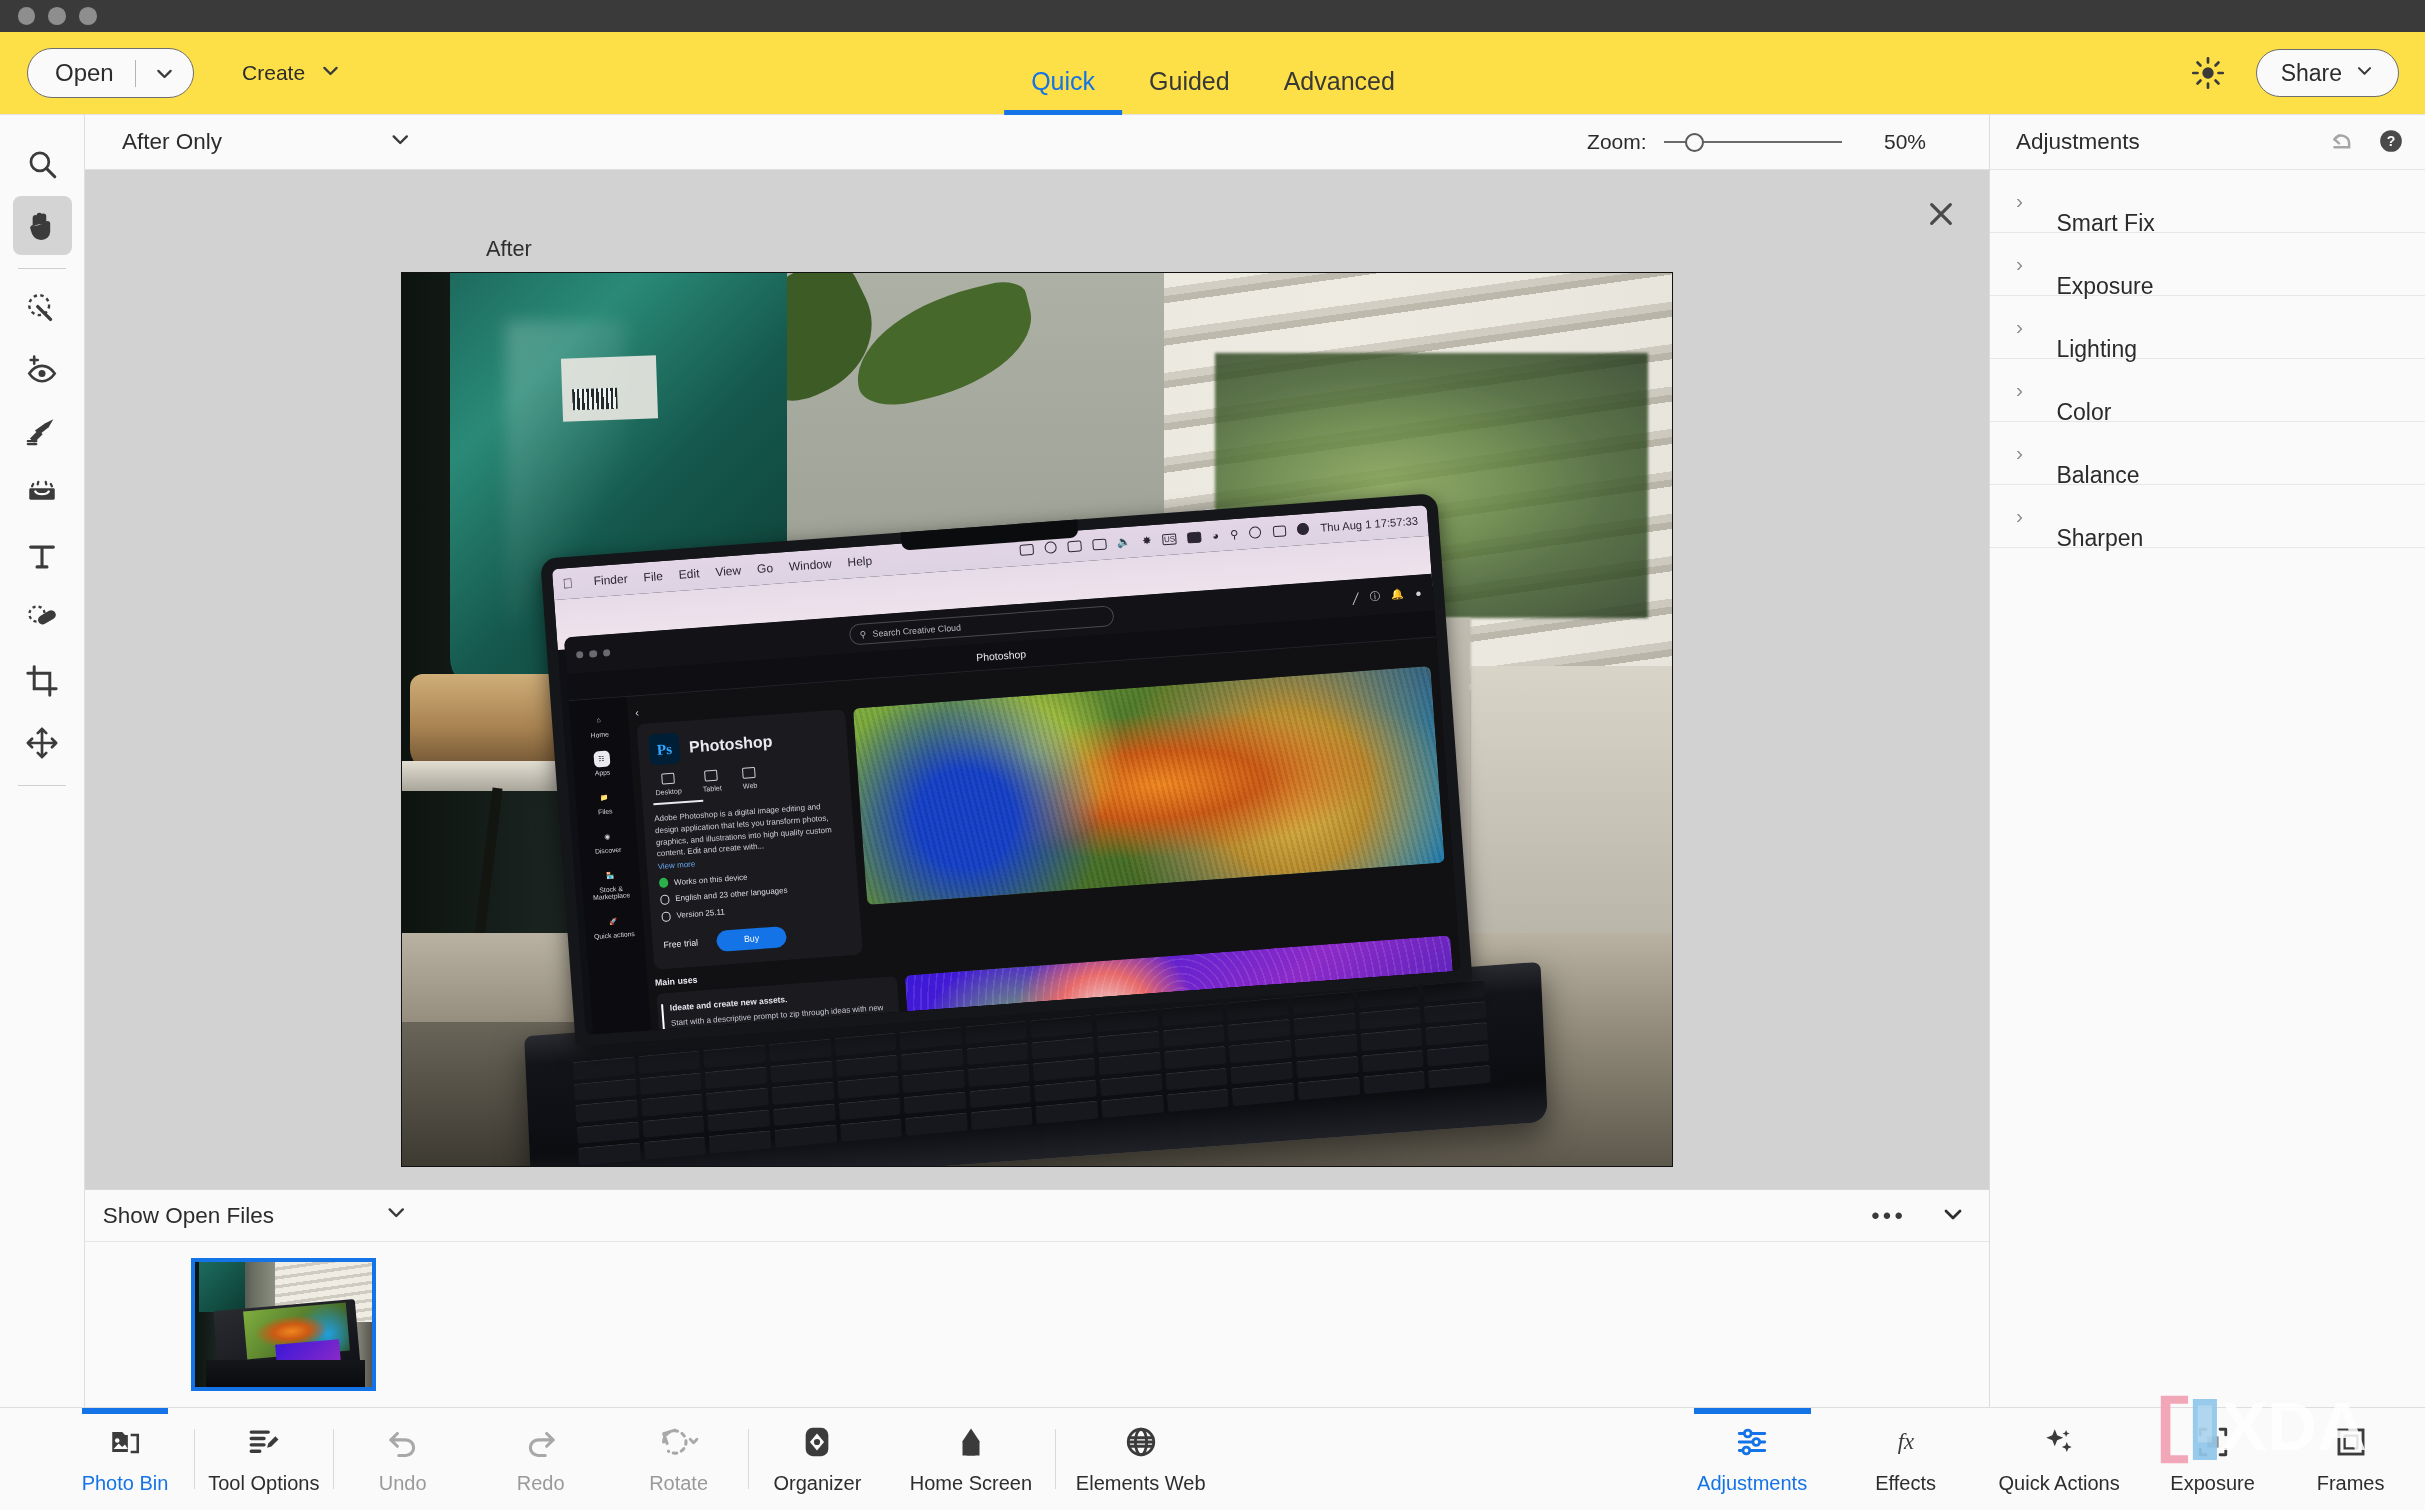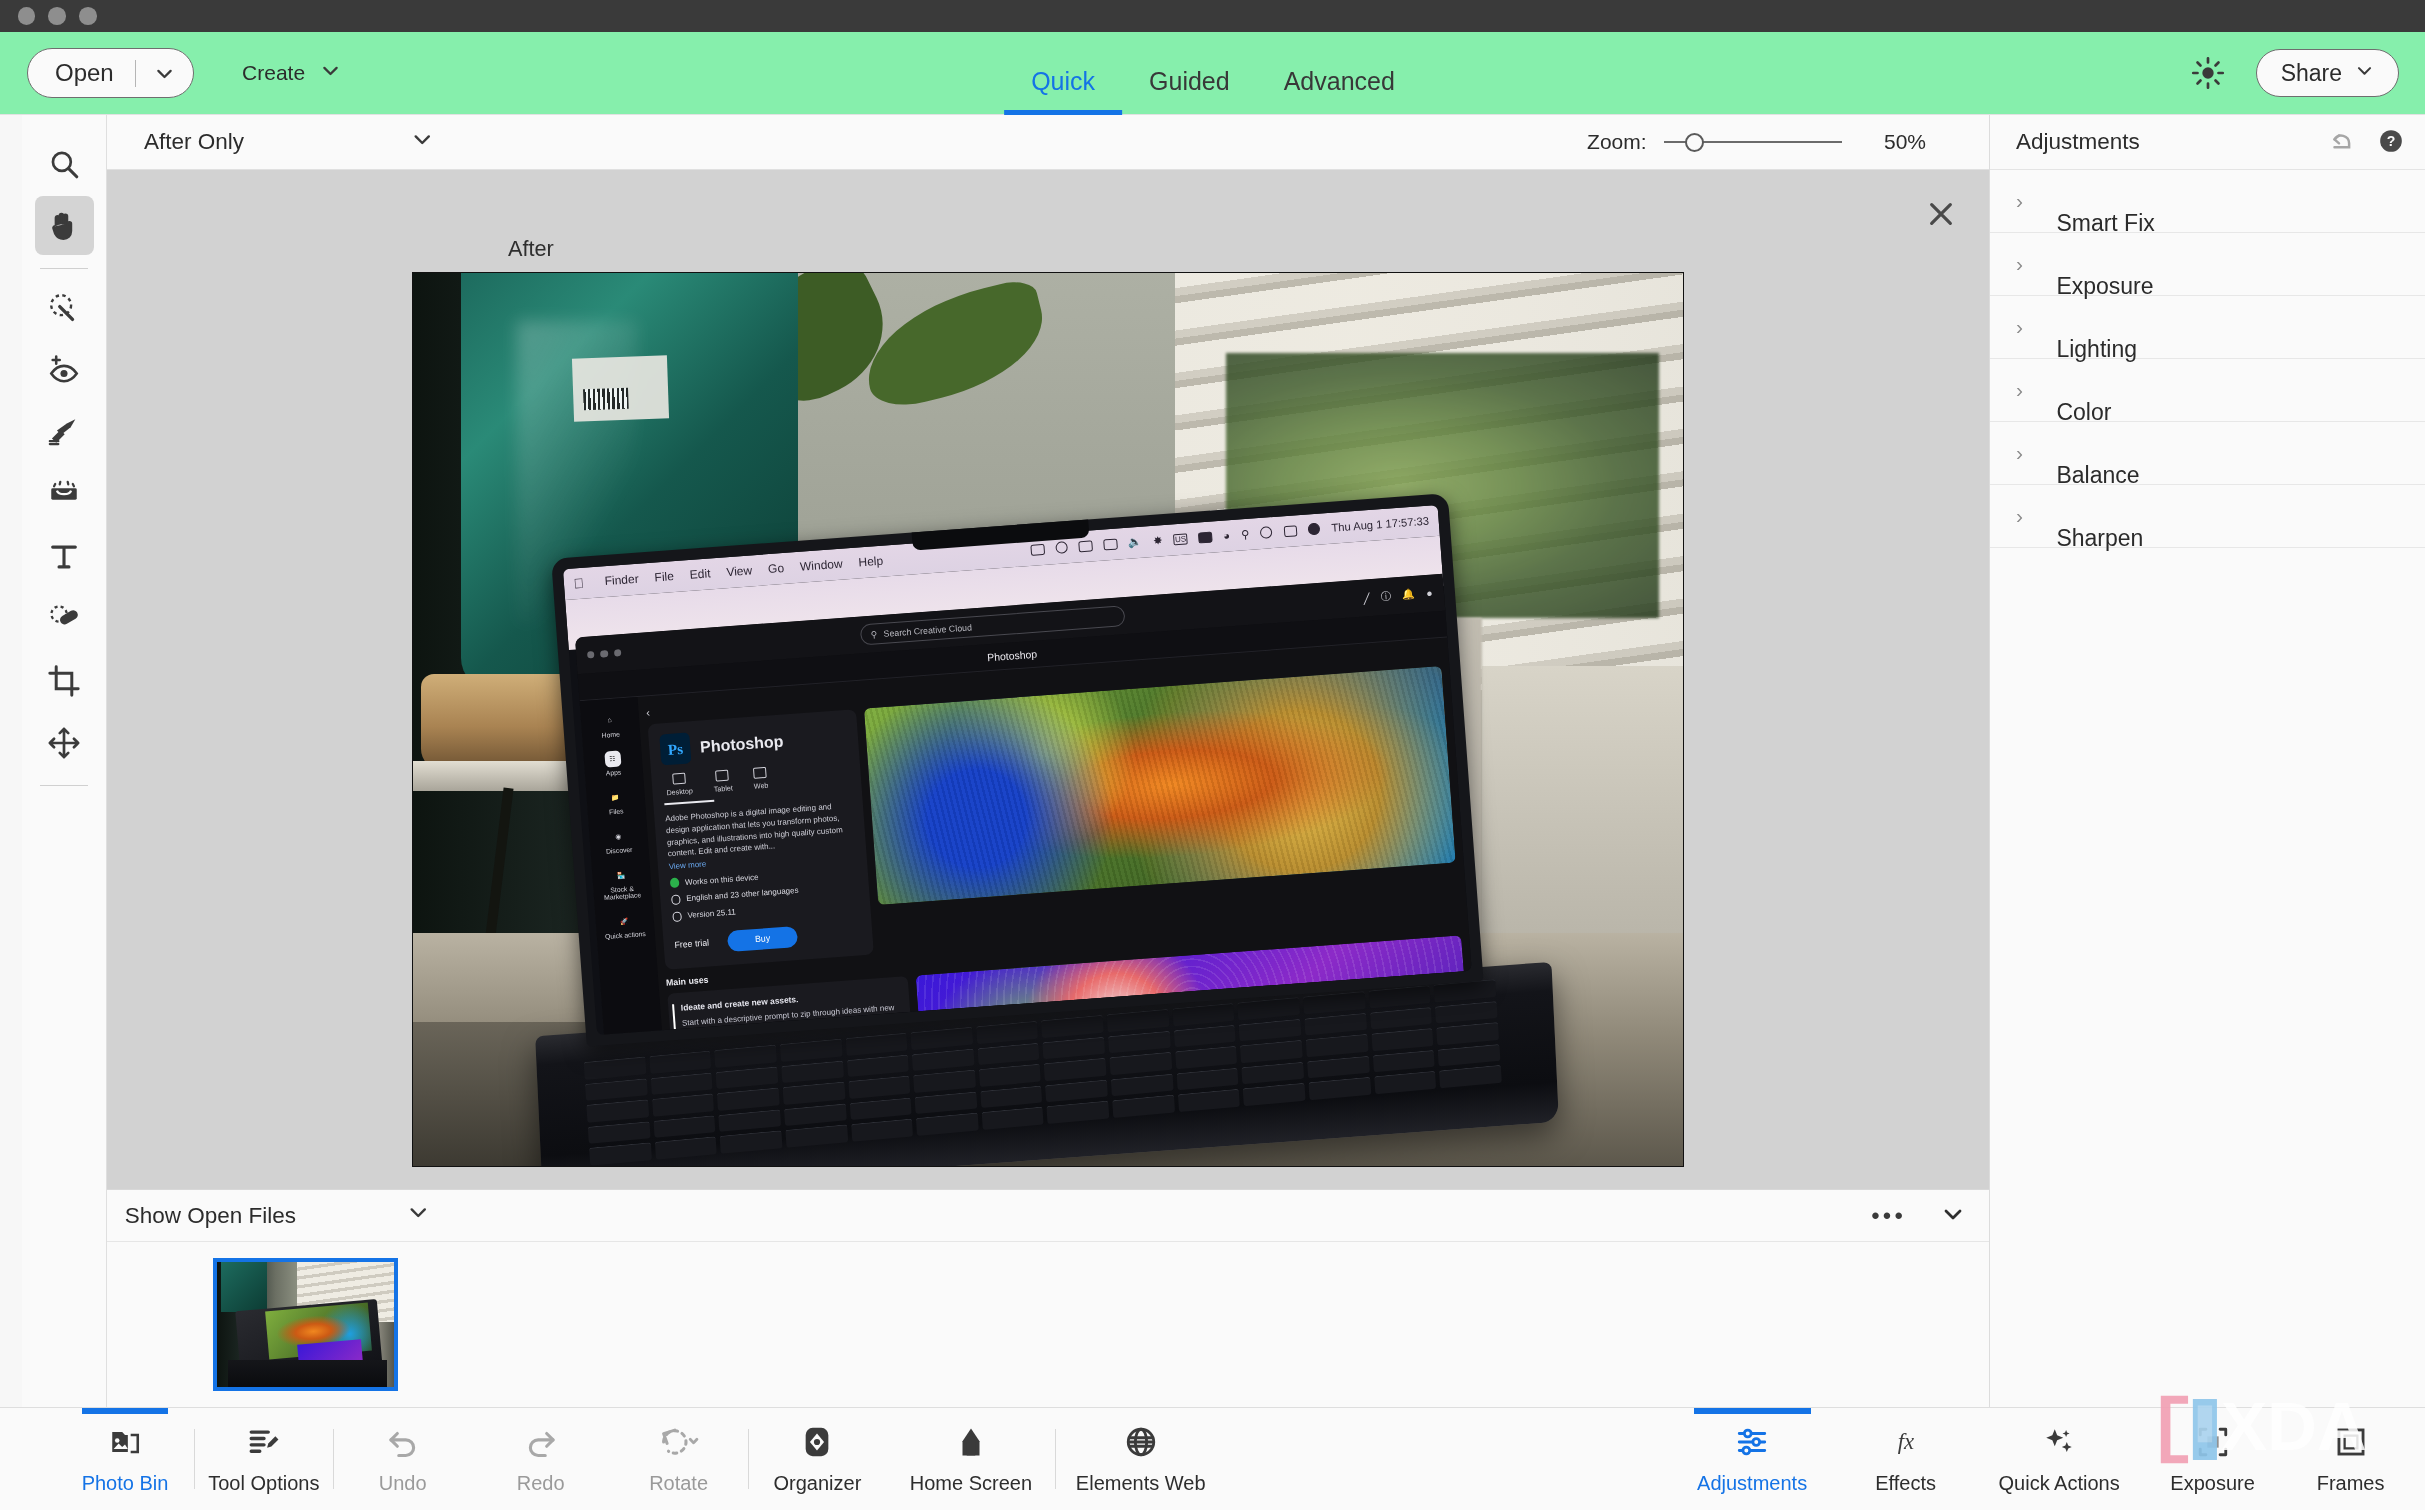--- a/index.html
+++ b/index.html
@@ -13,21 +13,21 @@
 
   
   .titlebar {
     height: 32px; background: #3a3a3a; flex: 0 0 32px;
     display: flex; align-items: center; padding-left: 17.7px; gap: 13px;
   }
   .tl { width: 17.7px; height: 17.7px; border-radius: 50%; background: #8e8e8e; }
 
   
   .menubar {
-    height: 83px; flex: 0 0 83px; background: #86efac;
+    height: 83px; flex: 0 0 83px; background: #fde047;
     border-bottom: 0.8px solid #e2e2e2;
     display: flex; align-items: center; position: relative;
   }
   .open-btn {
     margin-left: 27px; height: 50px; min-width: 141px;
     border: 1.6px solid #6e6e6e; border-radius: 27px;
     display: flex; align-items: center; background: #fafafa;
     cursor: pointer;
   }
   .open-btn .lbl { padding: 0 21px 0 27px; font-size: 24px; color: #2c2c2c; }
@@ -58,21 +58,21 @@
   }
   .sun-icon { width: 34px; height: 34px; cursor: pointer; }
   .share-btn {
     height: 48px; border: 1.6px solid #6e6e6e; border-radius: 26px;
     display: flex; align-items: center; gap: 13px; padding: 18px 24px;
     font-size: 23px; color: #2c2c2c; cursor: pointer; background: #fafafa;
   }
   .share-btn .cv { font-size: 17px; }
 
   
-  .body-row { flex: 1 1 auto; display: flex; min-height: 0; padding-left: 22px; }
+  .body-row { flex: 1 1 auto; display: flex; min-height: 0; }
 
   
   .toolstrip {
     width: 85px; flex: 0 0 85px; background: #fafafa;
     border-right: 0.8px solid #dfdfdf;
     display: flex; flex-direction: column; align-items: center;
     padding-top: 19px;
   }
   .tool {
     width: 59px; height: 59px; margin-bottom: 3.2px; border-radius: 8px;

